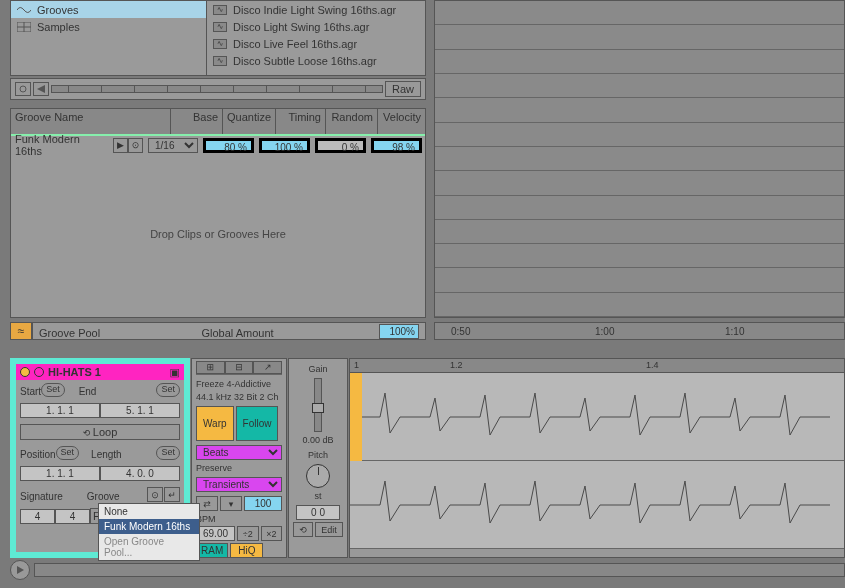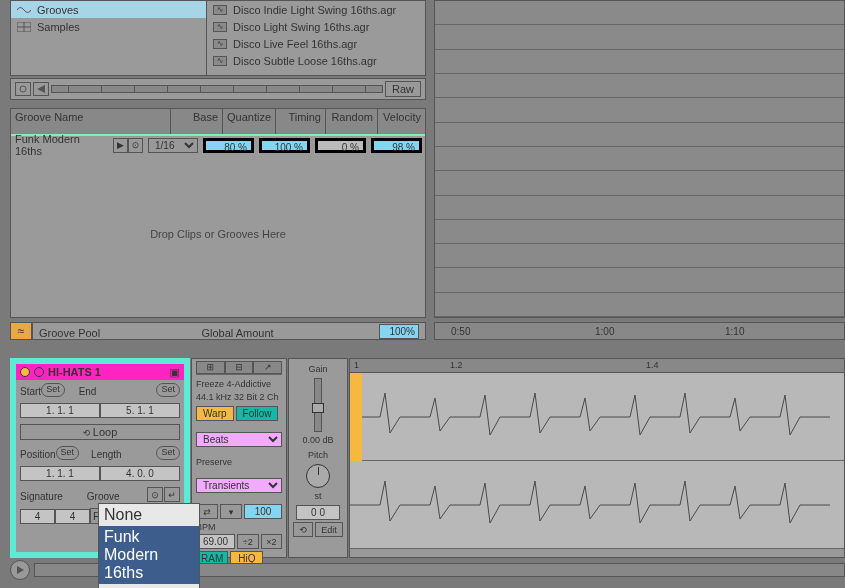--- a/index.html
+++ b/index.html
@@ -46,41 +46,41 @@
 .field-label{font-size:10px}
 .set-btn{padding:0 4px;height:14px;border:1px solid #555;background:#999;font-size:9px;border-radius:7px}
 .num-field{flex:1;height:15px;border:1px solid #555;background:#c4c4c4;text-align:center;font-size:10px;display:flex;align-items:center;justify-content:center}
 .loop-btn{width:100%;height:16px;border:1px solid #555;background:#999;text-align:center;font-size:10px;line-height:14px}
 .sig-field{width:35px;height:15px;border:1px solid #555;background:#c4c4c4;text-align:center;font-size:10px;line-height:13px}
 .groove-sel{width:80px;height:16px;border:1px solid #555;background:#999;font-size:10px;padding:0 2px;display:flex;align-items:center;justify-content:space-between}
 .sample-box{width:96px;background:#9a9a9a;border:1px solid #555;padding:2px 4px}
 .sample-tabs{display:flex;height:14px;border-bottom:1px solid #666;margin-bottom:3px}
 .sample-tab{flex:1;border:1px solid #555;background:#888;font-size:9px;text-align:center}
 .sample-line{font-size:9px;color:#333;line-height:13px}
-.warp-btn{padding:1px 6px;border:1px solid #555;font-size:10px;display:inline-block}
+.warp-btn{padding:11px 6px;border:1px solid #555;font-size:10px;display:inline-block}
 .warp-btn.on{background:#f5b942}
 .warp-btn.off{background:#14b8a6}
-.sample-sel{width:100%;height:15px;border:1px solid #555;background:#f0abfc;font-size:10px;padding:0 2px;margin:9px 0}
+.sample-sel{width:100%;height:15px;border:1px solid #555;background:#d946ef;font-size:10px;padding:0 2px;margin:2px 0}
 .mini-btn{width:22px;height:15px;border:1px solid #555;background:#999;font-size:9px;display:inline-flex;align-items:center;justify-content:center}
 .mini-val{width:38px;height:15px;border:1px solid #555;background:#85d5f0;text-align:center;font-size:10px;line-height:13px}
 .gain-box{width:60px;background:#9a9a9a;border:1px solid #555;padding:4px;display:flex;flex-direction:column;align-items:center;gap:2px}
 .slider-v{width:8px;height:54px;border:1px solid #555;background:#888;position:relative}
 .slider-thumb{position:absolute;left:-3px;width:12px;height:10px;background:#aaa;border:1px solid #333;bottom:18px}
 .knob{width:24px;height:24px;border-radius:50%;border:1px solid #333;background:#aaa;position:relative}
 .knob:after{content:'';position:absolute;left:50%;top:2px;width:1px;height:8px;background:#333}
 .trans-btns{display:flex;gap:2px}
 .trans-btn{width:20px;height:15px;border:1px solid #555;background:#999;font-size:9px;display:flex;align-items:center;justify-content:center}
 .transpose-val{width:44px;height:15px;border:1px solid #555;background:#c4c4c4;font-size:10px;display:flex;align-items:center;justify-content:center}
 .wave-area{flex:1;background:#999;border:1px solid #555;position:relative}
 .wave-ruler{height:14px;background:#888;border-bottom:1px solid #555;position:relative}
 .wave-tick{position:absolute;font-size:9px;color:#333;top:1px}
 .wave-lane{height:88px;background:#b8b8b8;border-bottom:1px solid #666;position:relative}
 .wave-marker{position:absolute;left:0;top:0;width:12px;height:88px;background:#f5b942}
 .dropdown{position:absolute;left:98px;top:503px;width:102px;background:#e8e8e8;border:1px solid #555;z-index:100}
-.dd-item{padding:2px 5px;font-size:16px}
+.dd-item{padding:2px 5px;font-size:10px}
 .dd-item.sel{background:#3d5e8c;color:#fff}
 .dd-item.dim{color:#888}
 .play-bar{position:absolute;left:10px;top:560px;width:835px;height:20px;display:flex;align-items:center;gap:4px}
 .play-btn{width:20px;height:20px;border-radius:50%;border:1px solid #555;background:#999;display:flex;align-items:center;justify-content:center}
 .scroll-track{flex:1;height:14px;border:1px solid #555;background:#888}
 svg{display:block}
 </style>
 </head>
 <body>
 

